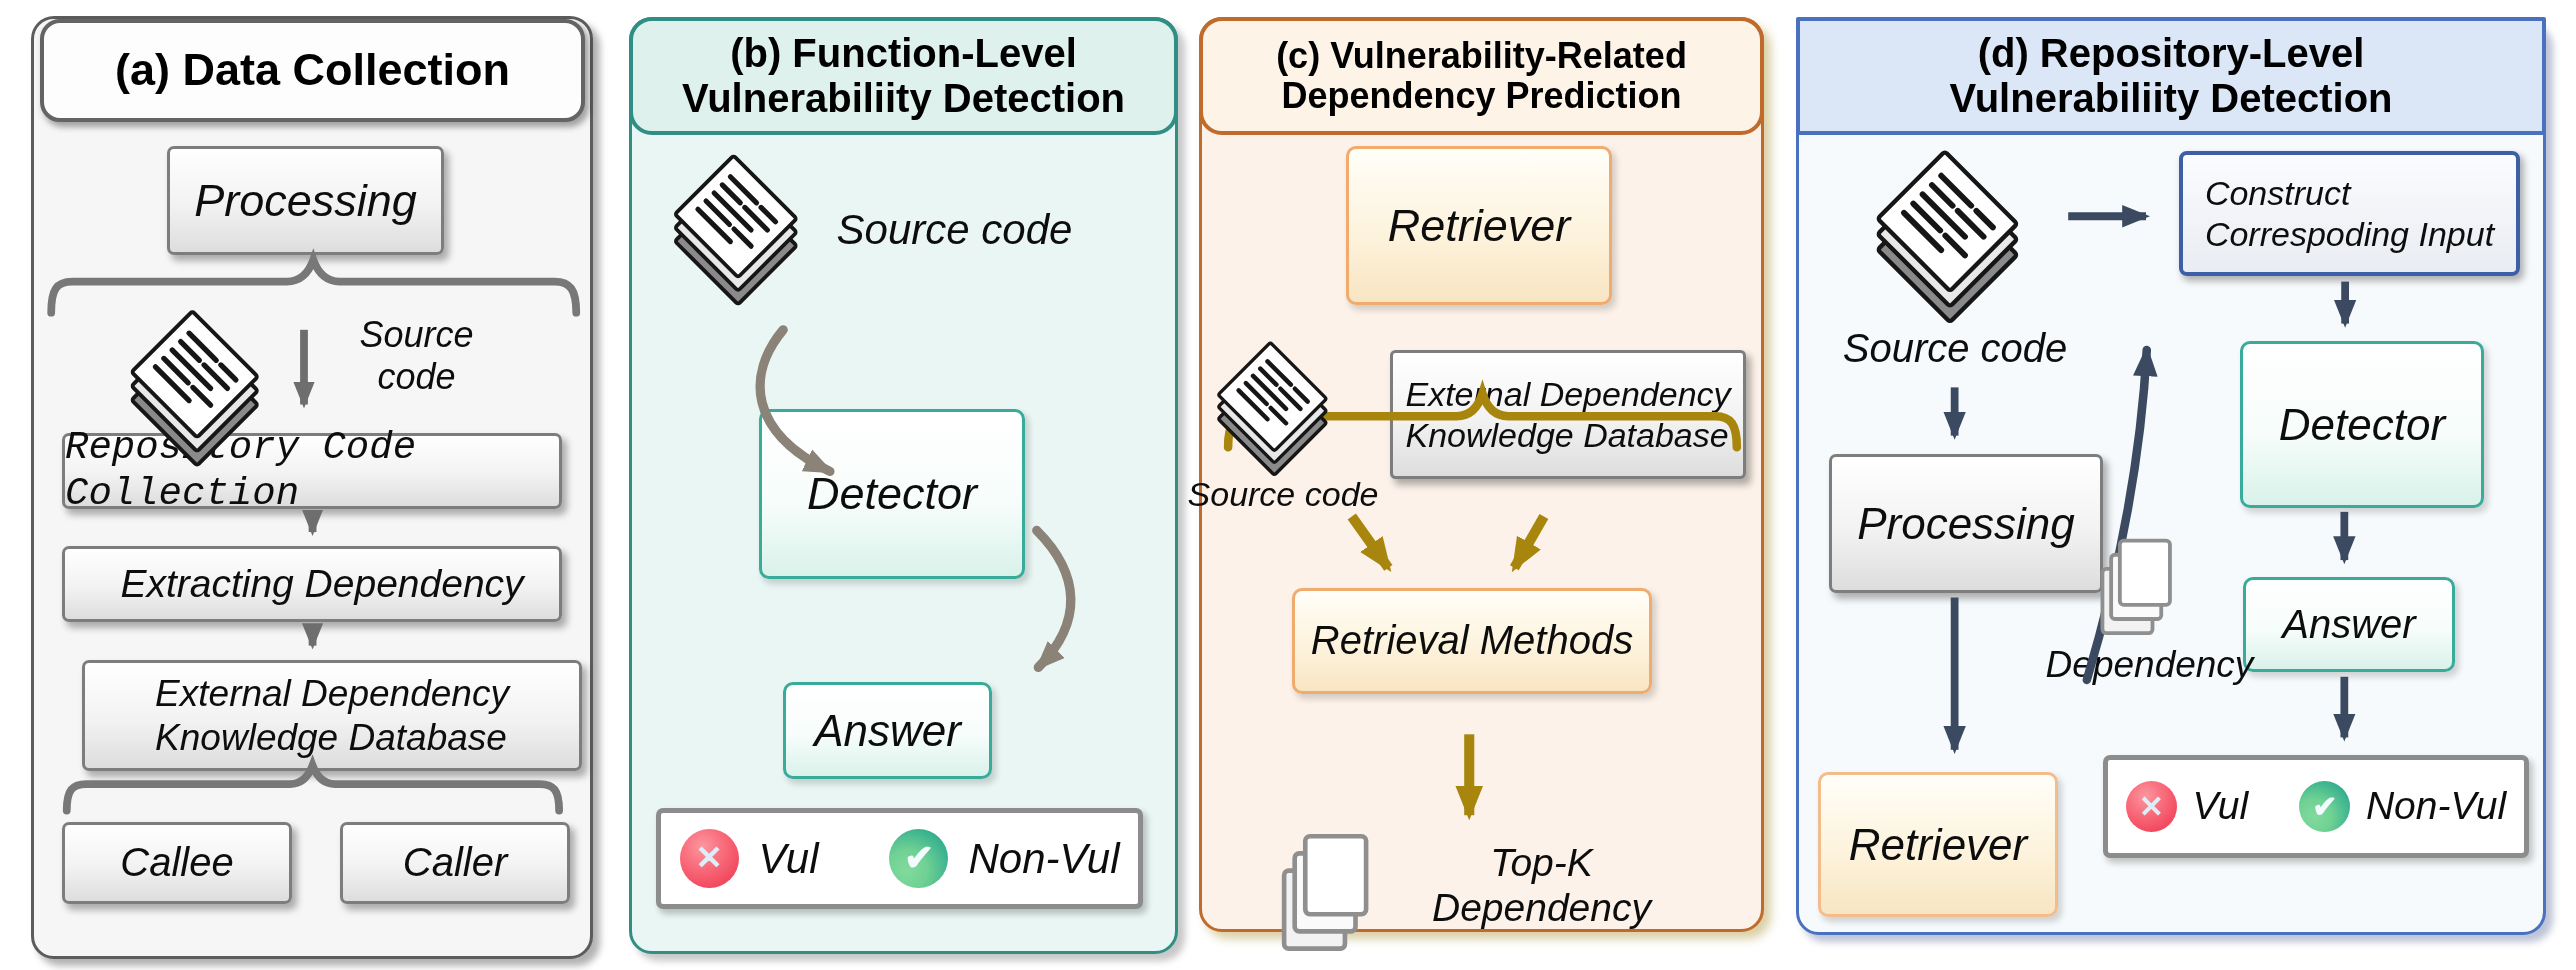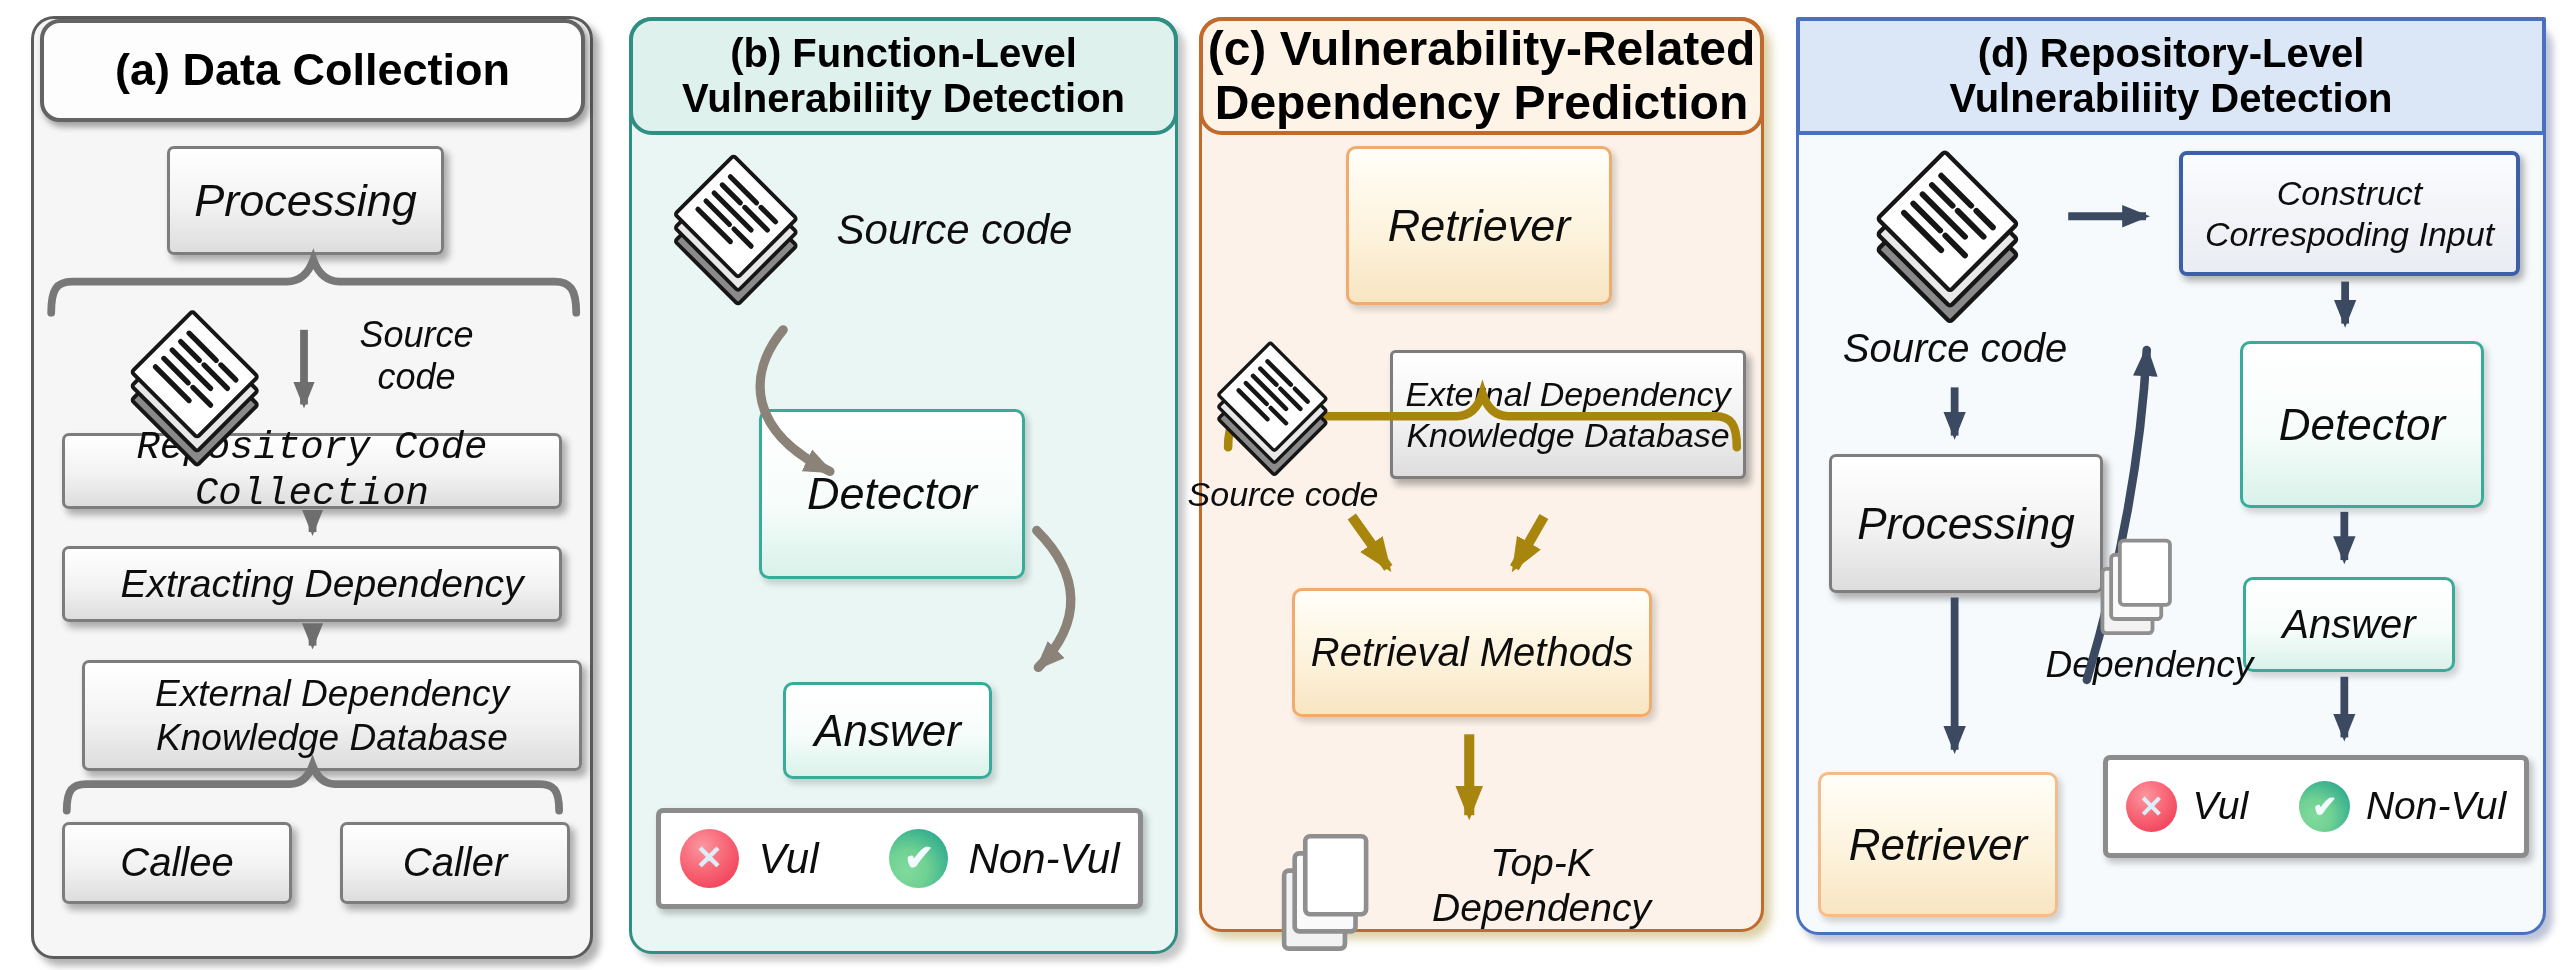--- a/index.html
+++ b/index.html
@@ -6,23 +6,23 @@
   body{font-family:"Liberation Sans", sans-serif;}
   .canvas{position:relative;width:2576px;height:970px;background:#ffffff;overflow:hidden;}
   .panel{position:absolute;box-sizing:border-box;}
   .p-a{left:31px;top:15.6px;width:562px;height:943px;background:#f6f6f6;border:3.9px solid #5c5c5c;border-radius:23px;box-shadow:6.2px 7px 7.8px rgba(0,0,0,.30);}
   .p-b{left:629px;top:17px;width:549px;height:937px;background:#e9f6f3;border:3.9px solid #2f8f85;border-radius:23px;box-shadow:6.2px 7px 7.8px rgba(0,0,0,.22);}
   .p-c{left:1199px;top:17px;width:565px;height:915px;background:#fcf2e9;border:3.9px solid #c06a2c;border-radius:23px;box-shadow:6.2px 7px 9.3px rgba(176,150,60,.45);}
   .p-d{left:1796px;top:17px;width:750px;height:918px;background:#f7fafc;border:3.9px solid #4a71c0;border-radius:23px;box-shadow:6.2px 7px 7.8px rgba(40,60,120,.30);}
   .hdr{position:absolute;box-sizing:border-box;display:flex;align-items:center;justify-content:center;text-align:center;font-weight:bold;color:#000;white-space:pre-line;line-height:1.12;z-index:3;}
   .h-a{left:40px;top:18.7px;width:545px;height:103px;background:#fdfdfd;border:4.7px solid #646464;border-radius:20px;font-size:45px;box-shadow:3.1px 4.7px 6.2px rgba(0,0,0,.35);}
   .h-b{left:629px;top:17px;width:549px;height:118px;background:#dff1ec;border:4.7px solid #2f8f85;border-radius:23px;font-size:40px;}
-  .h-c{left:1199px;top:17px;width:565px;height:118px;background:#fdf3e7;border:4.7px solid #c06a2c;border-radius:23px;font-size:48px;}
+  .h-c{left:1199px;top:17px;width:565px;height:118px;background:#fdf3e7;border:4.7px solid #c06a2c;border-radius:23px;font-size:36px;}
   .h-d{left:1796px;top:17px;width:750px;height:118px;background:#dbe6f6;border:4.7px solid #4a71c0;border-radius:2px;font-size:40px;}
-  .box{position:absolute;box-sizing:border-box;display:flex;align-items:center;justify-content:center;text-align:center;font-style:italic;color:#0d0d0d;white-space:pre-line;line-height:1.18;z-index:2;}
+  .box{position:absolute;box-sizing:border-box;display:flex;align-items:center;justify-content:center;font-style:italic;color:#0d0d0d;white-space:pre-line;line-height:1.18;z-index:2;}
   .gray{background:linear-gradient(180deg,#ffffff 0%,#f2f2f2 55%,#dddddd 100%);border:3.9px solid #7d7d7d;border-radius:7px;box-shadow:4.7px 5.4px 7px rgba(0,0,0,.30);}
   .teal{background:linear-gradient(180deg,#ffffff 0%,#f7fdfb 55%,#d9f2e9 100%);border:3.9px solid #38ab9a;border-radius:10px;box-shadow:3.9px 4.7px 6.2px rgba(0,0,0,.16);}
   .cream{background:linear-gradient(180deg,#fffef8 0%,#fdf3dd 55%,#f8e5c2 100%);border:3.9px solid #f3bd8b;border-radius:10px;box-shadow:3.9px 4.7px 6.2px rgba(0,0,0,.16);}
   .bluebox{background:linear-gradient(180deg,#fbfcfe 0%,#e9ecf2 100%);border:4.7px solid #3d5fa8;border-radius:7.8px;box-shadow:3.9px 4.7px 7px rgba(0,0,0,.30);}
   .whitebox{background:#ffffff;border:5.4px solid #8c8c8c;border-radius:7px;box-shadow:3.9px 4.7px 6.2px rgba(0,0,0,.22);}
   .label{position:absolute;display:flex;align-items:center;justify-content:center;text-align:center;font-style:italic;color:#0d0d0d;white-space:pre-line;line-height:1.15;z-index:2;}
   .resrow{gap:20px;font-style:italic;}
   .badge{border-radius:50%;display:flex;align-items:center;justify-content:center;font-style:normal;font-weight:bold;flex:0 0 auto;}
   .vulb{width:59px;height:59px;background:radial-gradient(circle at 38% 30%,#fb97a0 0%,#f9707f 35%,#f2495f 75%);color:#ddeef8;font-size:33px;}
   .nonb{width:59px;height:59px;background:radial-gradient(circle at 30% 70%,#82da9d 0%,#6fd193 35%,#34ae8f 78%);color:#f2fbfd;font-size:36px;}
@@ -64,21 +64,21 @@
     <span>Vul</span>
     <span style="width:31px;"></span>
     <span class="badge nonb">✔</span>
     <span>Non-Vul</span>
   </div>
 
   <div class="box cream" style="left:1346px;top:146px;width:266px;height:159px;font-size:45px;border-color:#f0ab6e;">Retriever</div>
   <div class="label" style="left:1181px;top:472px;width:204px;height:45px;font-size:34px;">Source code</div>
   <div class="box gray" style="left:1390px;top:350px;width:356px;height:129px;font-size:34px;border-radius:5.4px;">External Dependency
 Knowledge Database</div>
-  <div class="box cream" style="left:1292px;top:588px;width:360px;height:129px;font-size:40px;border-color:#f0ab6e;">Retrieval Methods</div>
+  <div class="box cream" style="left:1292px;top:588px;width:360px;height:106px;font-size:40px;border-color:#f0ab6e;">Retrieval Methods</div>
   <div class="label" style="left:1416px;top:834px;width:251px;height:104px;font-size:39px;">Top-K
 Dependency</div>
 
   <div class="box bluebox" style="left:2179px;top:151px;width:341px;height:125px;font-size:34px;">Construct
 Correspoding Input</div>
   <div class="label" style="left:1818px;top:319px;width:274px;height:58px;font-size:40px;">Source code</div>
   <div class="box gray" style="left:1829px;top:454px;width:274px;height:139px;font-size:44px;">Processing</div>
   <div class="box teal" style="left:2240px;top:341px;width:244px;height:167px;font-size:44px;">Detector</div>
   <div class="box teal" style="left:2243px;top:577px;width:212px;height:95px;font-size:40px;">Answer</div>
   <div class="box cream" style="left:1818px;top:772px;width:240px;height:145px;font-size:44px;">Retriever</div>

